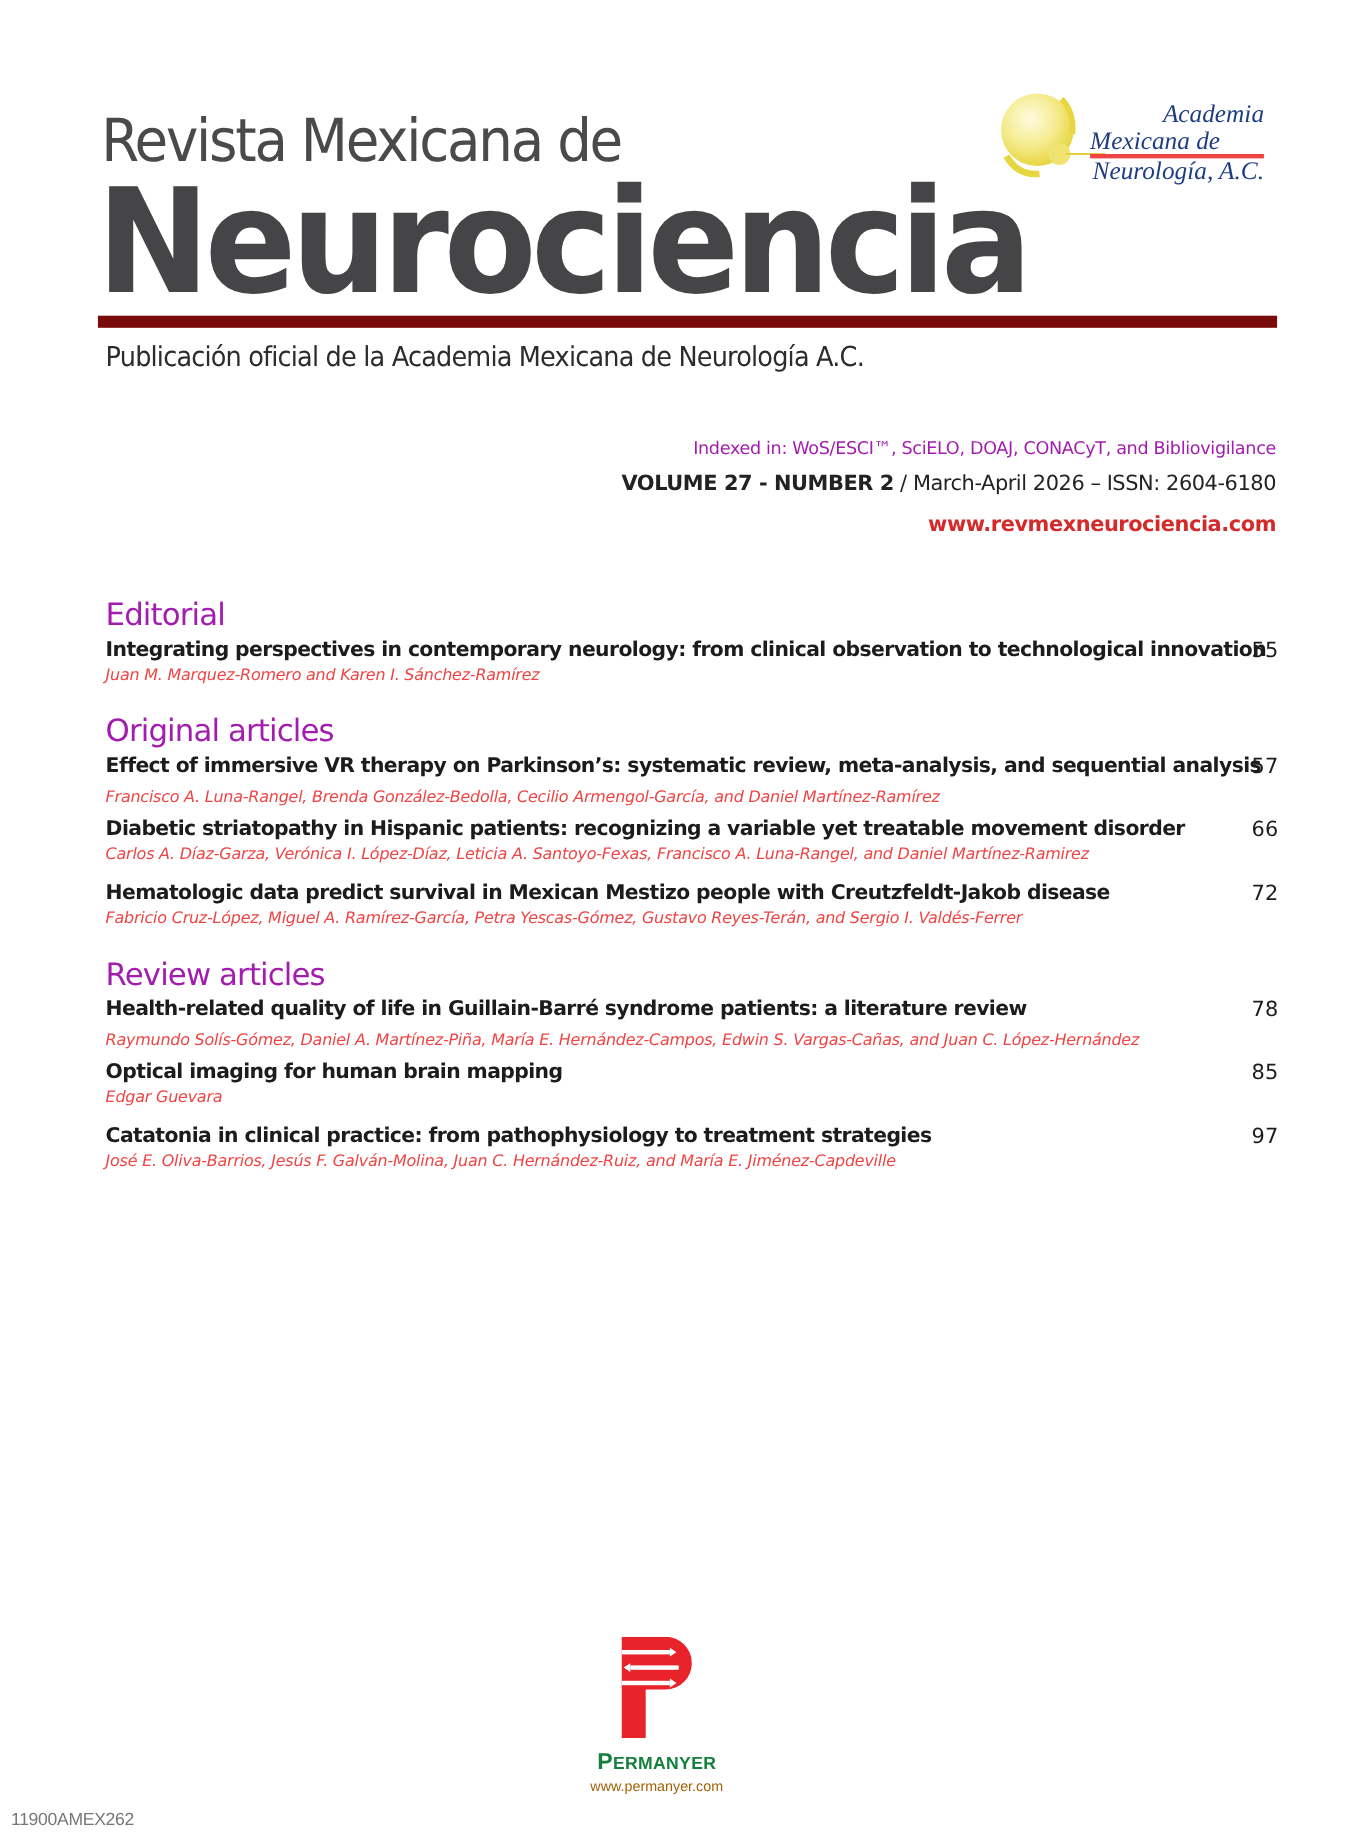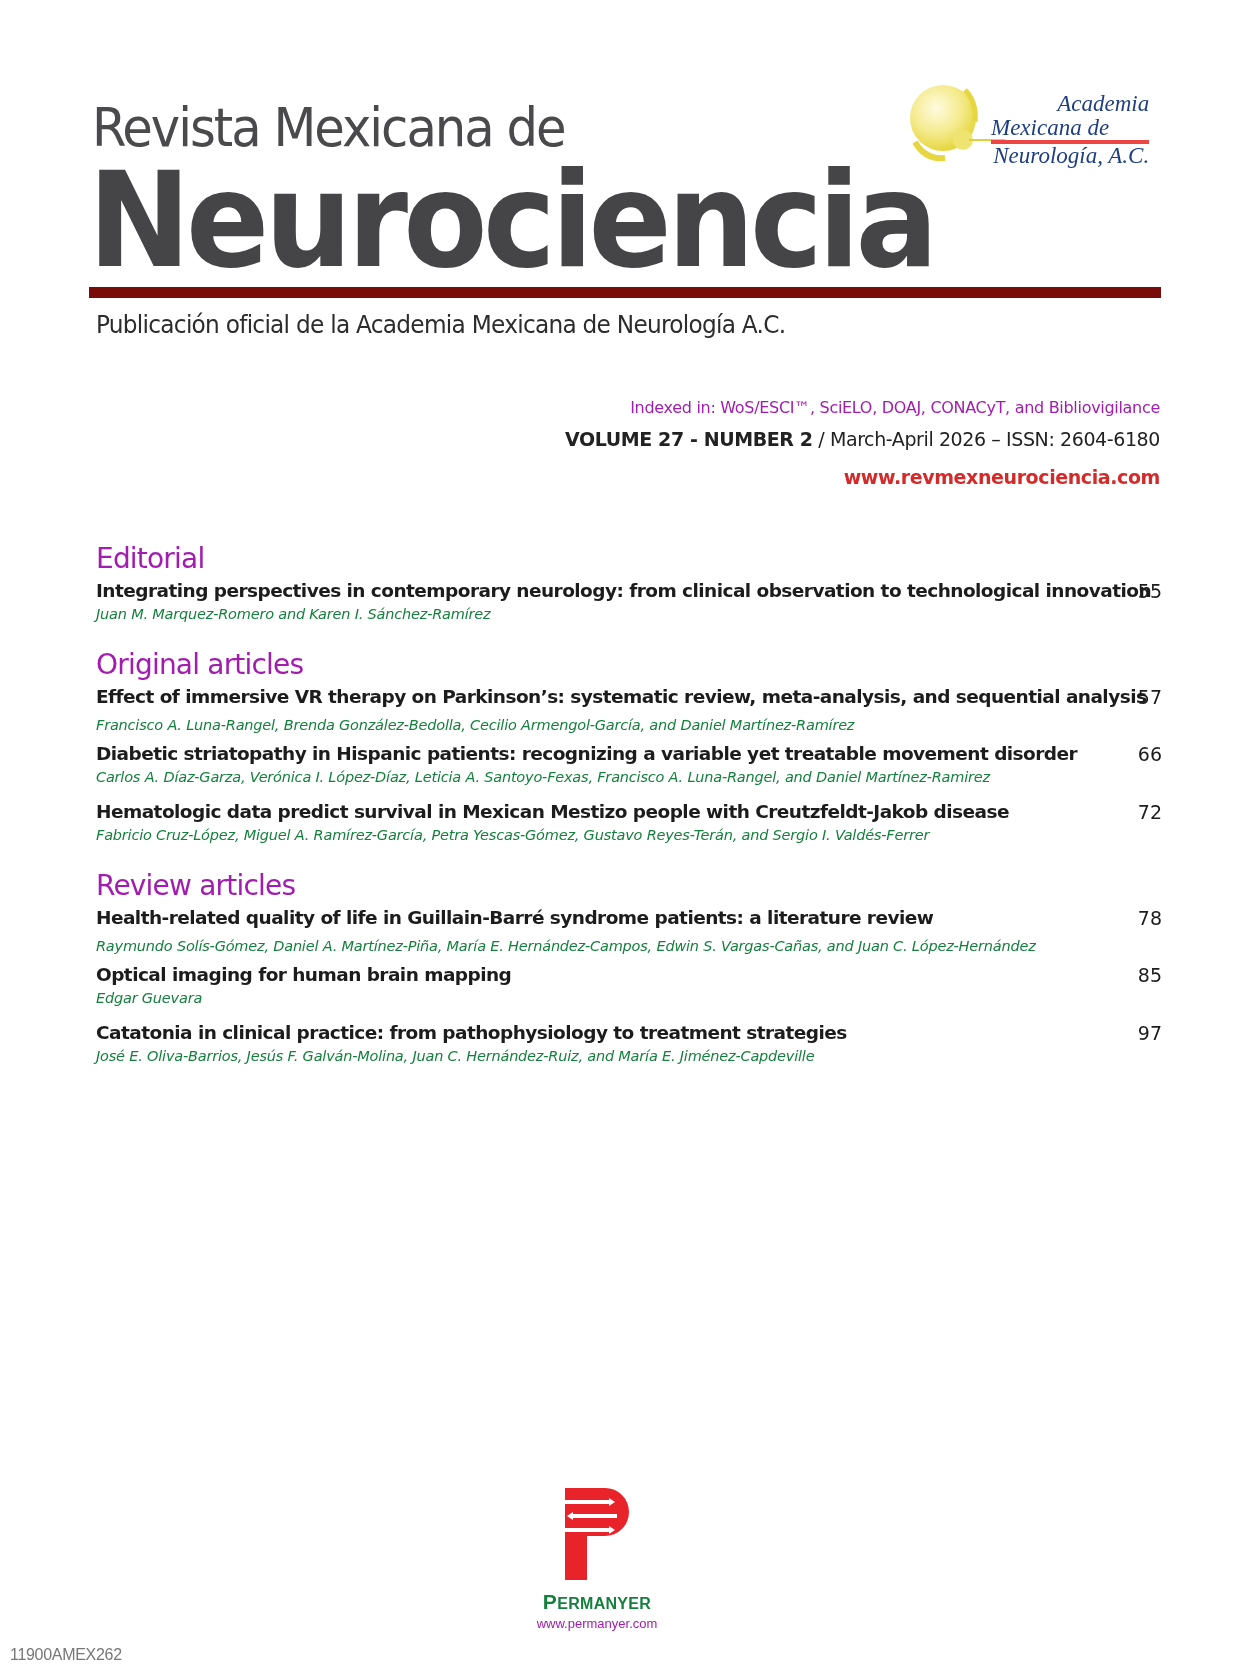--- a/index.html
+++ b/index.html
@@ -42,33 +42,33 @@
     .section-heading {
       font-family: "DejaVu Sans", sans-serif; font-size: 28px; color: #a21caf; font-weight: normal;
       letter-spacing: -0.8px; line-height: 38px;
     }
     .entry { position: relative; padding-right: 60px; }
     .entry-title {
       font-family: "DejaVu Sans", sans-serif; font-weight: bold; font-size: 18.5px; color: #1c1c1c;
       letter-spacing: -0.55px; line-height: 26px; white-space: nowrap;
     }
     .entry-authors {
-      font-family: "DejaVu Sans", sans-serif; font-style: italic; font-size: 14.5px; color: #15803d;
+      font-family: "DejaVu Sans", sans-serif; font-style: italic; font-size: 14.5px; color: #ef4444;
       letter-spacing: -0.2px; line-height: 20px; white-space: nowrap;
     }
     .entry-page {
       position: absolute; right: 0; top: 0; font-family: "DejaVu Sans", sans-serif; font-weight: normal;
       font-size: 19px; color: #1c1c1c; line-height: 26px;
     }
 
     .permanyer { position: absolute; left: 512px; top: 1488px; width: 170px; text-align: center; }
     .permanyer-logo { width: 64px; height: 92px; margin: 0 auto; display: block; }
     .permanyer-name { font-family: "Liberation Sans", sans-serif; font-weight: bold; font-size: 16px; color: #15803d; margin-top: 10px; letter-spacing: 0.3px; }
     .permanyer-name .big { font-size: 21px; }
-    .permanyer-url { font-family: "Liberation Sans", sans-serif; font-size: 13px; color: #a21caf; margin-top: 2px; }
+    .permanyer-url { font-family: "Liberation Sans", sans-serif; font-size: 13px; color: #a16207; margin-top: 2px; }
 
     .footer-code { position: absolute; left: 10px; top: 1646px; font-family: "Liberation Sans", sans-serif; font-size: 16px; color: #777; letter-spacing: -0.3px; }
   </style>
 </head>
 <body>
 
 <div class="masthead-sub">Revista Mexicana de</div>
 <div class="masthead-main">Neurociencia</div>
 <div class="red-rule"></div>
 <div class="subtitle">Publicación oficial de la Academia Mexicana de Neurología A.C.</div>

